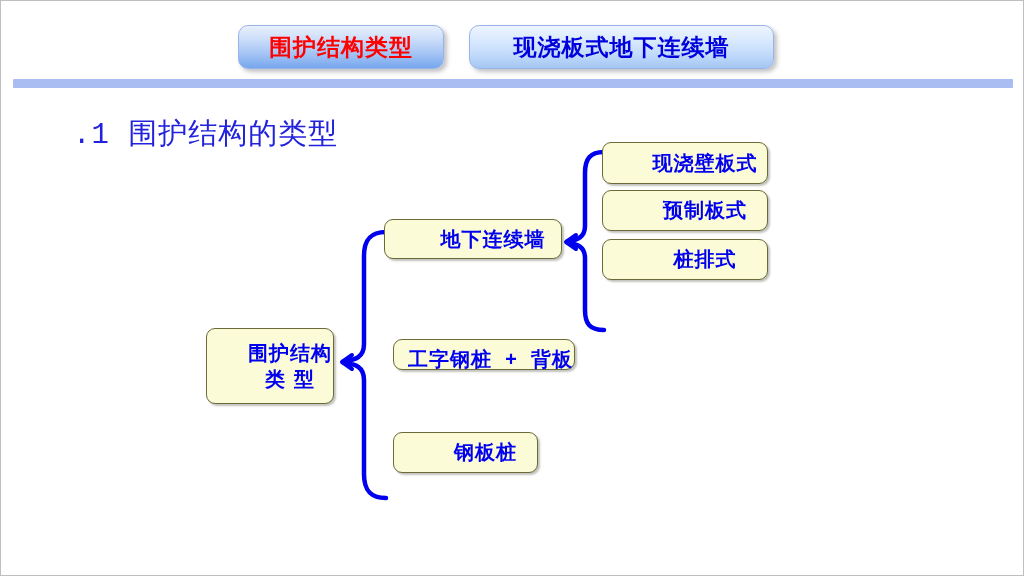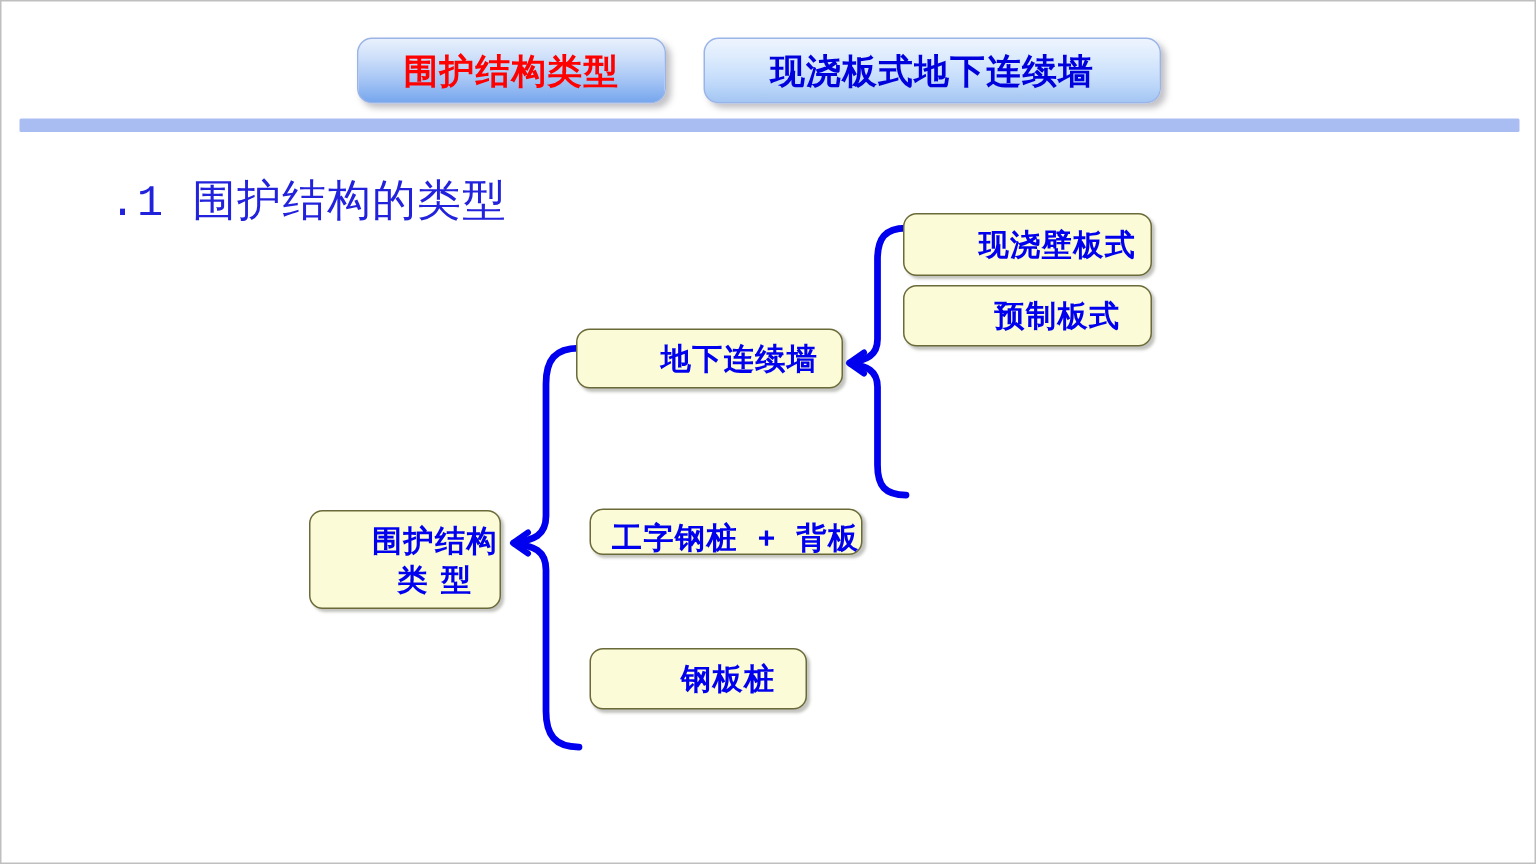--- a/index.html
+++ b/index.html
@@ -102,21 +102,21 @@
     word-break: break-all;
     text-align: left;
     padding-left: 14px;
   }
   .node.root {
     line-height: 1.3;
     white-space: pre-line;
   }
 
   
-  #node-root   { left: 205px; top: 327px; width: 128px; height: 66px; margin-top: 12px; }
+  #node-root   { left: 205px; top: 327px; width: 128px; height: 76px; }
   #node-dlw    { left: 383px; top: 218px; width: 178px; height: 40px; text-align: center; }
   #node-r1     { left: 601px; top: 141px; width: 166px; height: 42px; }
   #node-r2     { left: 601px; top: 189px; width: 166px; height: 41px; }
   #node-r3     { left: 601px; top: 238px; width: 166px; height: 41px; }
   #node-r4     { left: 601px; top: 287px; width: 166px; height: 41px; }
   #node-b1     { left: 392px; top: 338px; width: 182px; height: 31px; font-family: Liberation Mono, monospace; }
   #node-b2     { left: 392px; top: 431px; width: 145px; height: 41px; }
   #node-b3     { left: 392px; top: 466px; width: 186px; height: 43px; }
 
   .brace { position: absolute; pointer-events: none; }
@@ -159,18 +159,19 @@
       <path d="M 12 96 L 22 89 M 12 96 L 22 103" fill="none" stroke="#0000ee" stroke-width="4" stroke-linecap="round"></path>
     </svg>
 
     <div class="node root" id="node-root">围护结构
 类  型</div>
 
     <div class="node" id="node-dlw">地下连续墙</div>
 
     <div class="node" id="node-r1">现浇壁板式</div>
     <div class="node" id="node-r2">预制板式</div>
+    <div class="node" id="node-r3">桩排式</div>
 
     <div class="node overflow" id="node-b1">工字钢桩 + 背板</div>
     <div class="node" id="node-b2">钢板桩</div>
 
   </div>
 </div>
 
 </body></html>

